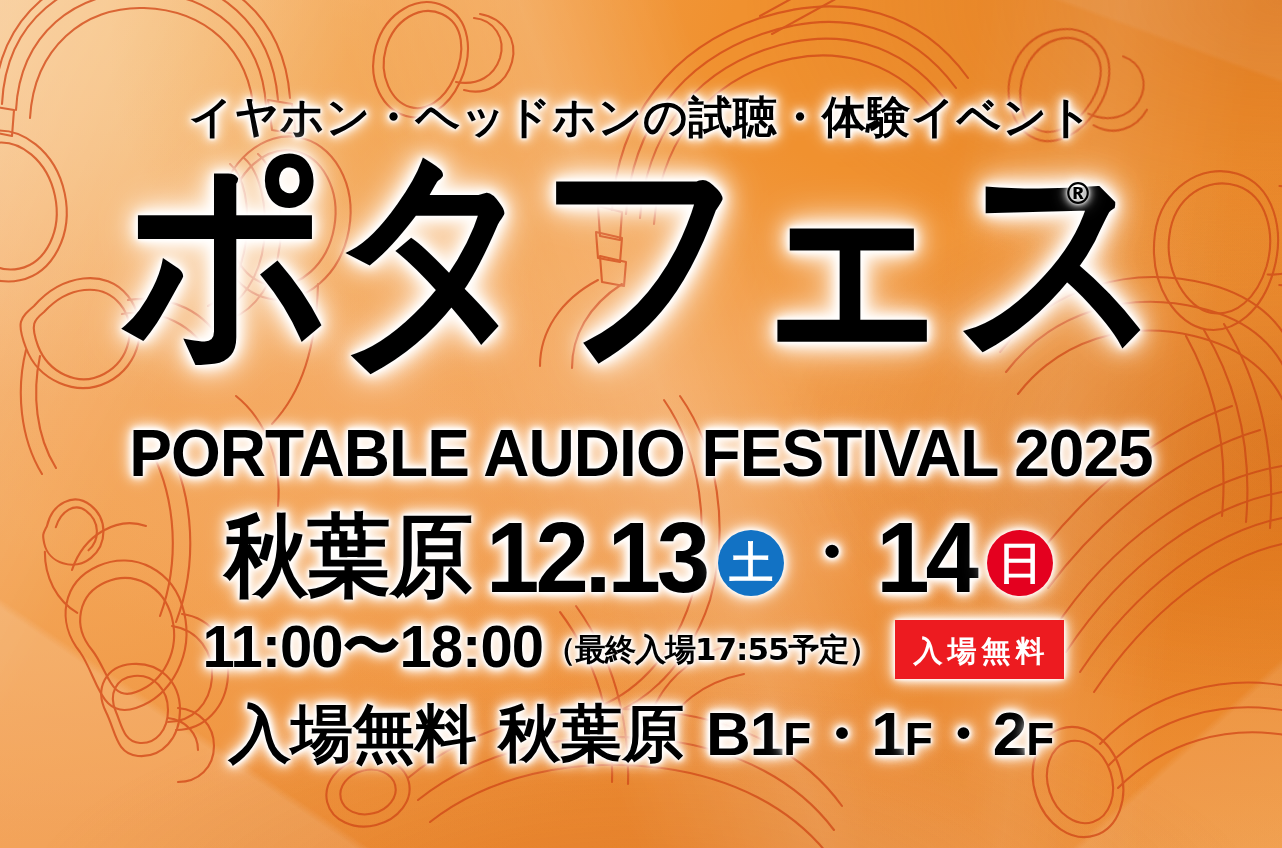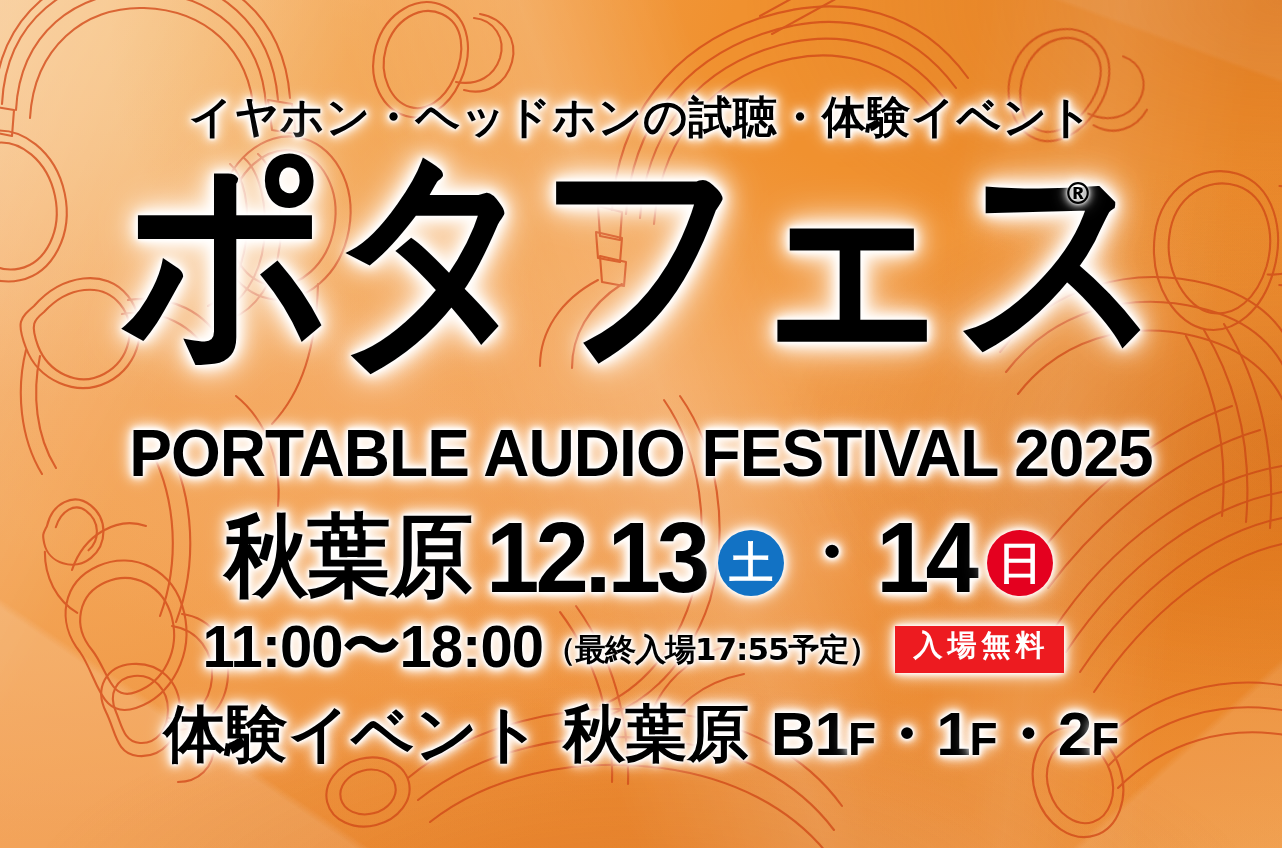--- a/index.html
+++ b/index.html
@@ -159,21 +159,21 @@
   .time-note{
     font-family:"DejaVu Sans",sans-serif;font-weight:bold;
     font-size:31px;letter-spacing:-1px;
     margin-left:2px;position:relative;top:3px;
   }
   .free-badge{
     margin-left:16px;position:relative;top:2px;
     background:#ed1b20;color:#fff;
     font-family:"DejaVu Sans",sans-serif;font-weight:bold;
     font-size:29px;letter-spacing:5px;
-    padding:0 14px 7px 19px;
+    padding:12px 14px 7px 19px;
     box-shadow:0 0 3px #fff,0 0 7px #fff,0 0 12px #fff,0 0 20px rgba(255,255,255,.85);
     text-shadow:none;
   }
 
   
   .venue{
     position:absolute;left:0;right:0;top:692px;
     text-align:center;white-space:nowrap;
     font-family:"DejaVu Sans",sans-serif;font-weight:bold;
     font-size:62px;letter-spacing:0px;
@@ -348,20 +348,20 @@
       <span class="daybadge sun">日</span>
     </div>
 
     <div class="timeline">
       <span class="time-main glow">11:00〜18:00</span>
       <span class="time-note glow">（最終入場17:55予定）</span>
       <span class="free-badge">入場無料</span>
     </div>
 
     <div class="venue glow">
-      <span>体験イベント 秋葉原</span>
+      <span>入場無料 秋葉原</span>
       <span class="floors">
         <span>B1</span><span class="fsmall">F</span><span>・</span><span>1</span><span class="fsmall">F</span><span>・</span><span>2</span><span class="fsmall">F</span>
       </span>
     </div>
 
   </div>
 </div>
 
 </body></html>

